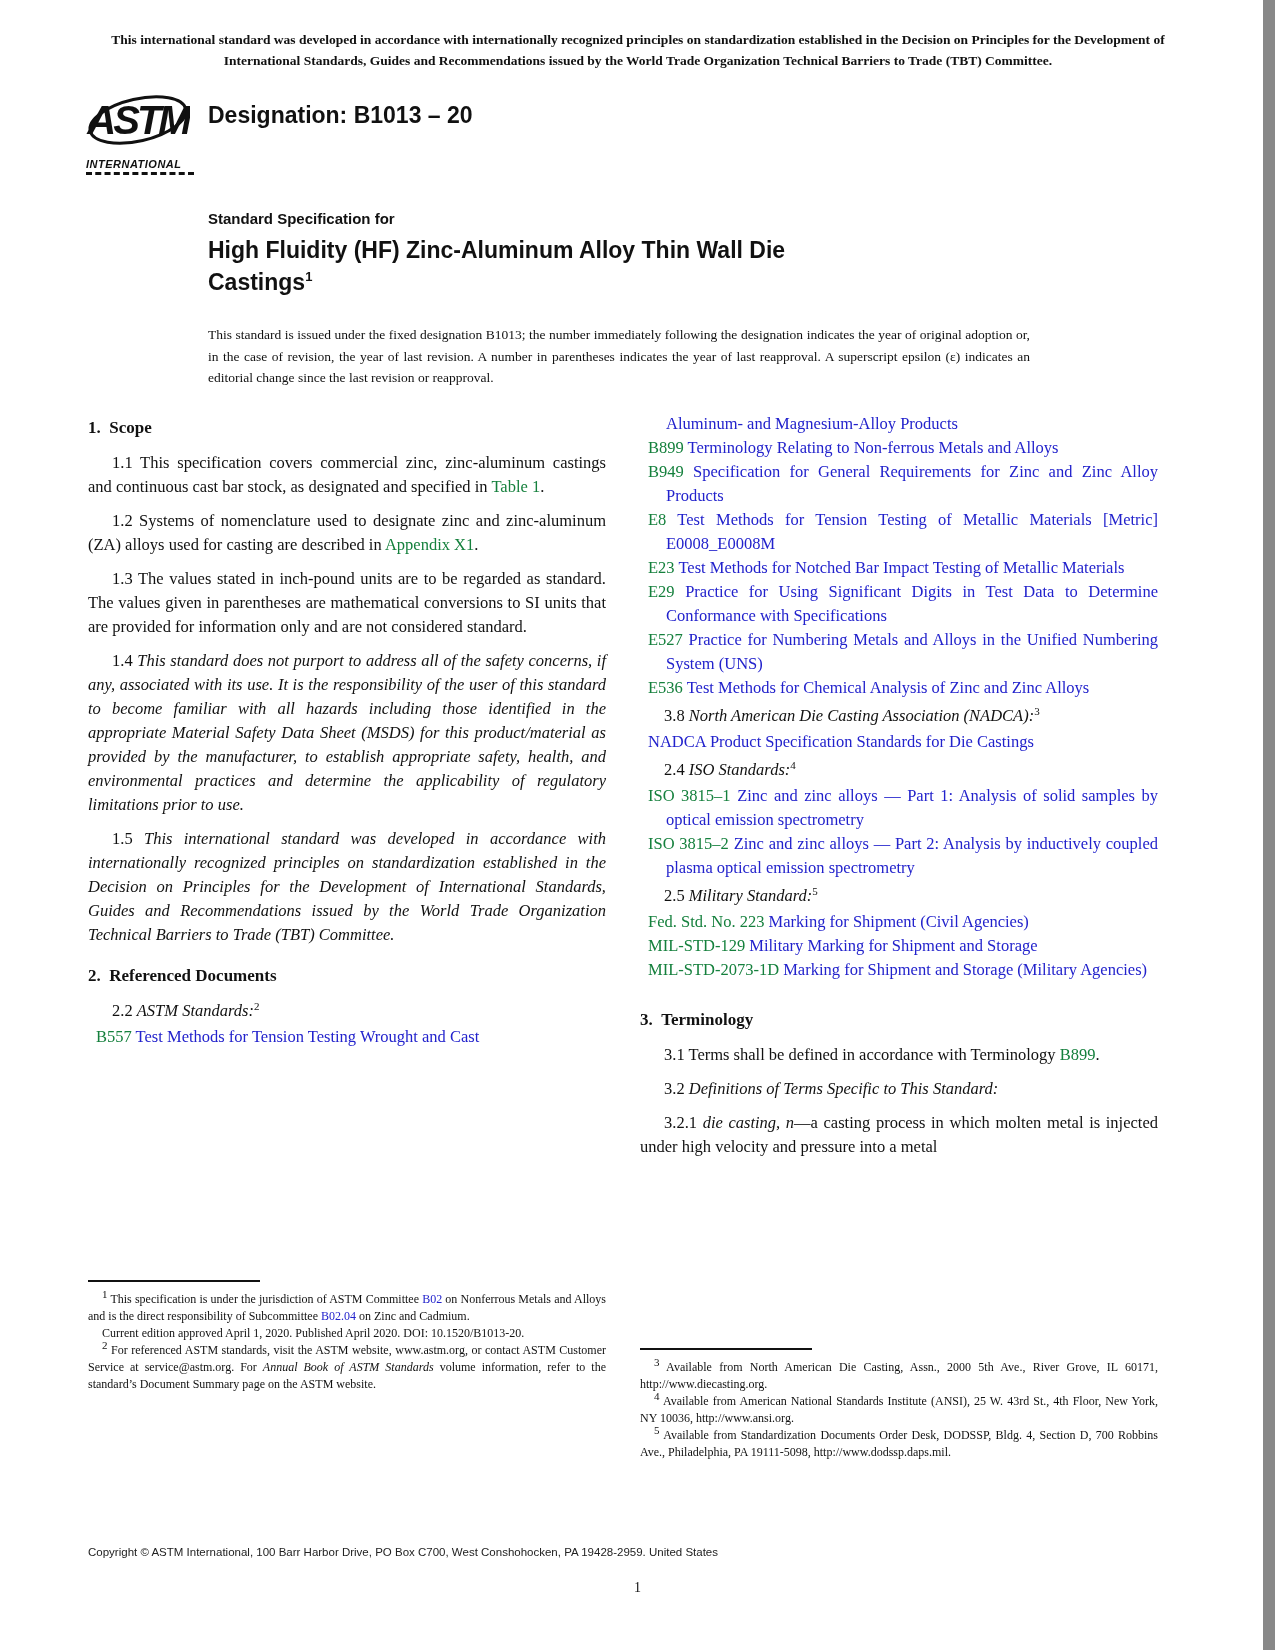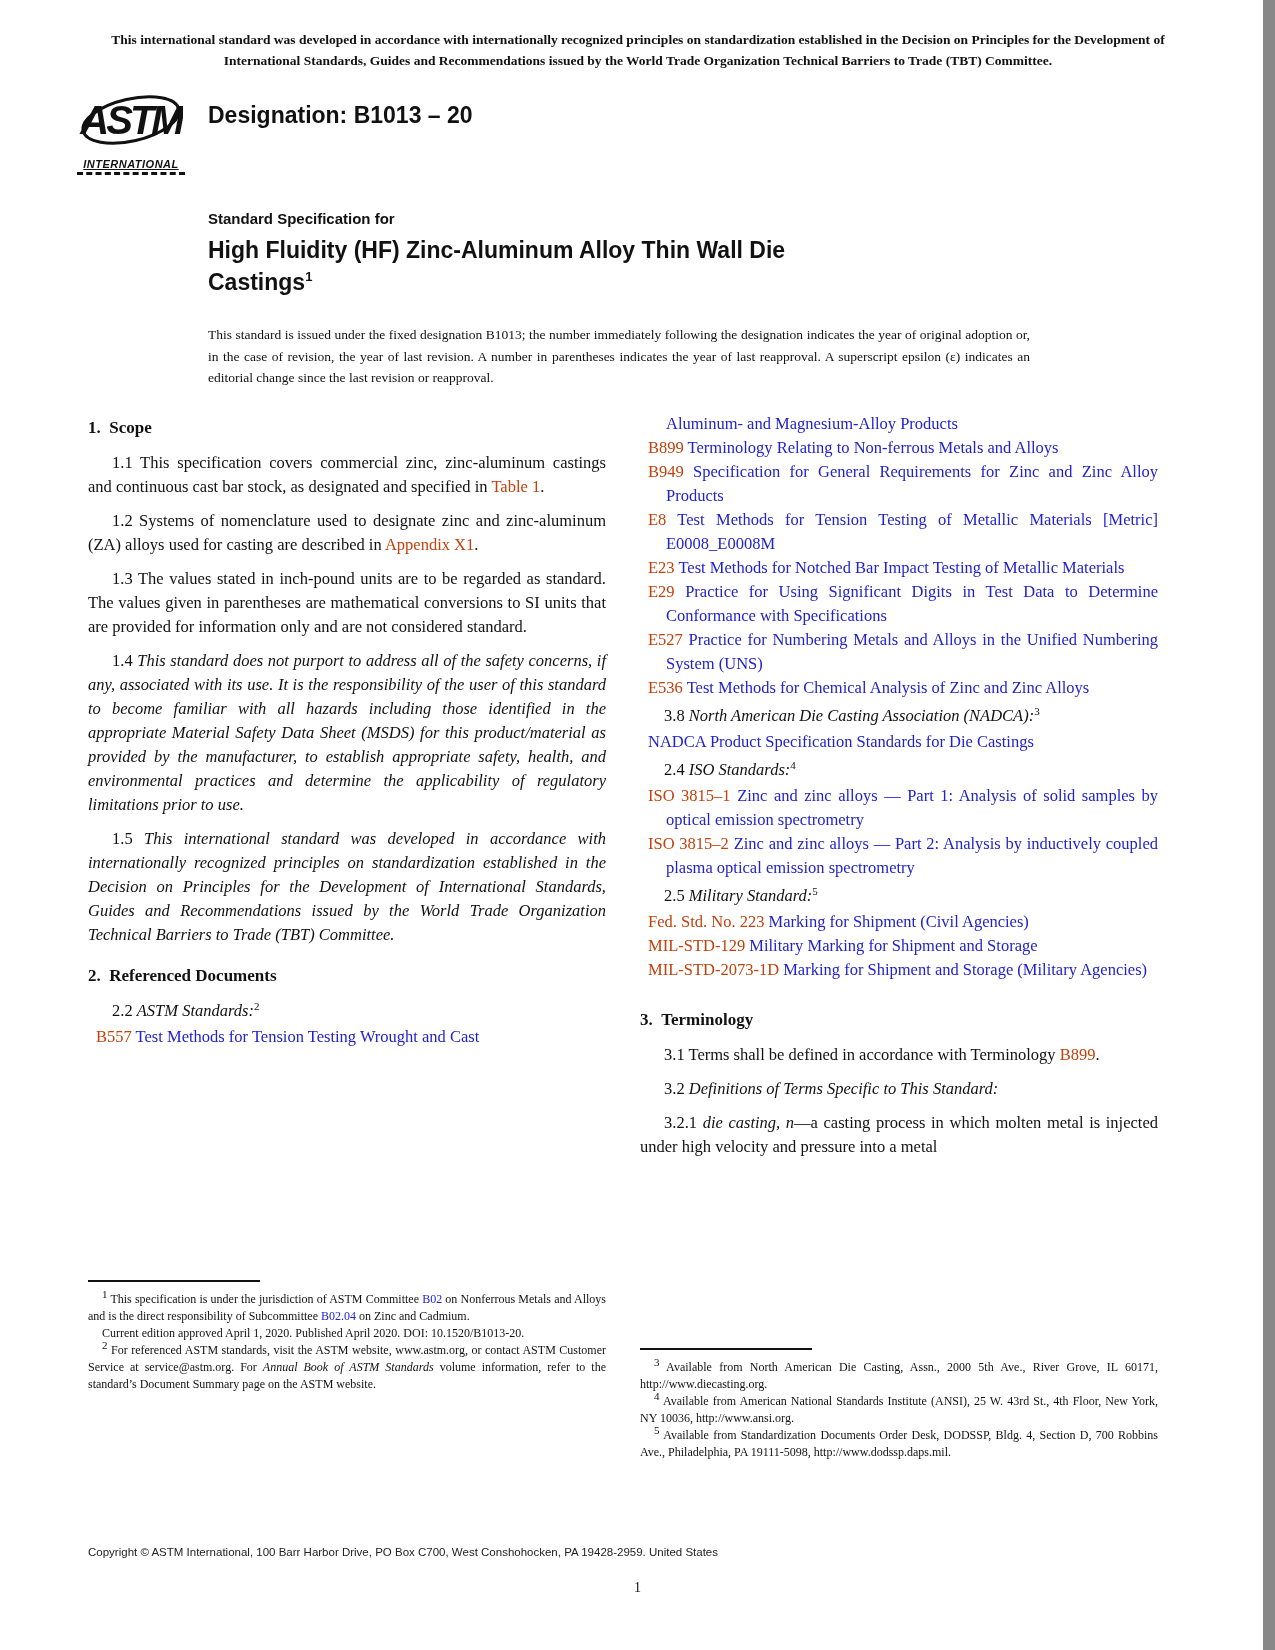--- a/index.html
+++ b/index.html
@@ -11,21 +11,21 @@
     color:#111;
     overflow:hidden;
   }
   
   .notice{
     position:absolute;left:102px;top:30px;width:1072px;
     font-size:13.5px;line-height:1.55;font-weight:bold;
     text-align:center;color:#111;
   }
   
-  .logo{position:absolute;left:77px;top:86px;width:108px;text-align:center;text-decoration:underline;}
+  .logo{position:absolute;left:86px;top:86px;width:108px;text-align:left;}
   .logo-sub{
     font-family:"Liberation Sans", sans-serif;font-weight:bold;font-style:italic;
     font-size:11px;letter-spacing:.5px;margin-top:-2px;
     border-bottom:3px dashed #111;padding-bottom:2px;
   }
   .designation{
     position:absolute;left:208px;top:102px;
     font-family:"Liberation Sans", sans-serif;
     font-weight:bold;font-size:23px;color:#111;
   }
@@ -43,21 +43,21 @@
   
   .col{position:absolute;width:518px;font-size:16.5px;line-height:24px;text-align:justify;}
   .col-left{left:88px;top:412px;}
   .col-right{left:640px;top:412px;}
   h3.sec{font-size:17px;line-height:24px;font-weight:bold;margin:17px 0 11px 0;text-align:left;}
   h3.sec:first-child{margin-top:4px;}
   .para{margin:8px 0 10px 0;text-indent:24px;}
   .subhead{margin:4px 0 2px 0;text-indent:24px;}
   .it{font-style:italic;}
   .ref-item{padding-left:26px;text-indent:-18px;margin:0;}
-  .link-red{color:#c2410c;text-decoration:none;}
+  .link-red{color:#15803d;text-decoration:none;}
   .link-blue{color:#2222cc;text-decoration:none;}
   sup{font-size:11px;line-height:0;}
   
   .footnotes{position:absolute;width:518px;font-size:12px;line-height:17px;text-align:justify;}
   .fn-left{left:88px;top:1280px;}
   .fn-right{left:640px;top:1348px;}
   .fn-rule{width:172px;border-top:2px solid #111;margin:0 0 9px 0;}
   .fn p{margin:0;text-indent:14px;}
   
   .copyright{

